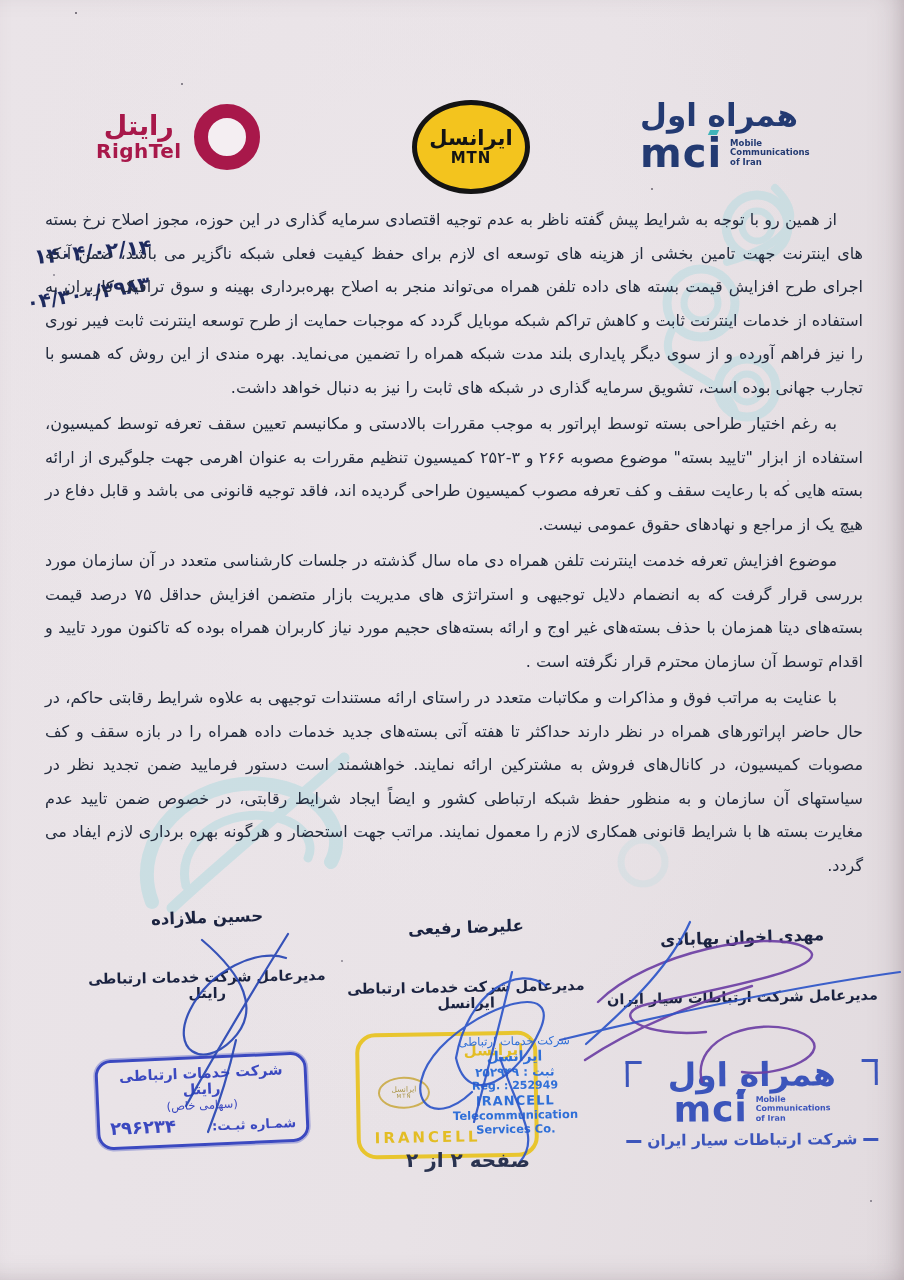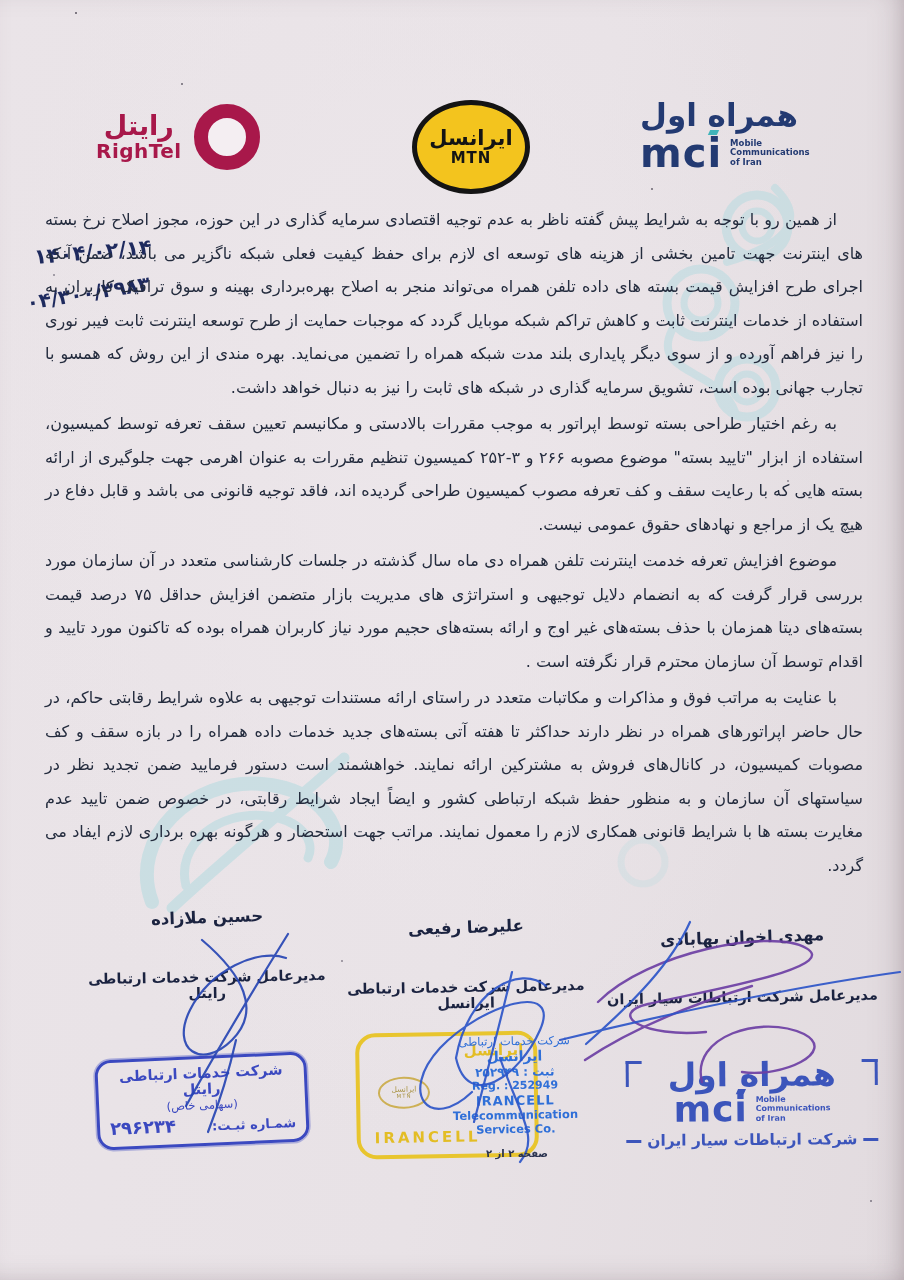--- a/index.html
+++ b/index.html
@@ -77,22 +77,22 @@
   .stamp-mci .c-tr{right:0;top:2px;border-right:3.5px solid #3c55bb;border-top:3.5px solid #3c55bb;}
   .stamp-mci .s-fa{display:block;text-align:center;font-weight:bold;font-size:33px;line-height:1;letter-spacing:1px;}
   .stamp-mci .s-row{display:flex;justify-content:center;align-items:flex-end;gap:8px;direction:ltr;margin-top:4px;}
   .stamp-mci .s-en{font-weight:bold;font-size:36px;line-height:.8;letter-spacing:1px;position:relative;}
   .stamp-mci .s-accent{position:absolute;right:3px;top:-6px;width:8px;height:5px;background:#3c55bb;transform:skewX(-25deg);}
   .stamp-mci .s-tag{display:flex;flex-direction:column;font-weight:bold;font-size:8px;line-height:1.15;padding-bottom:1px;}
   .stamp-mci .s-bottom{display:flex;align-items:center;gap:6px;margin-top:7px;direction:rtl;}
   .stamp-mci .s-line{flex:1;height:3px;background:#3c55bb;margin-top:2px;}
   .stamp-mci .s-btxt{font-weight:bold;font-size:15.5px;white-space:nowrap;}
   
-  .footer-page{position:absolute;left:388px;top:1148px;width:160px;direction:rtl;
-    font-size:10px;font-weight:bold;color:#2a3350;}
+  .footer-page{position:absolute;left:388px;top:1148px;width:160px;text-align:center;direction:rtl;
+    font-size:20px;font-weight:bold;color:#2a3350;}
 </style>
 </head>
 <body>
 
 <div id="page">
 
   <div class="specks"></div>
 
   <svg class="overlay" viewBox="0 0 904 1280">
     <g fill="none" stroke="#b7dbe0" stroke-linecap="round" opacity="0.55">

